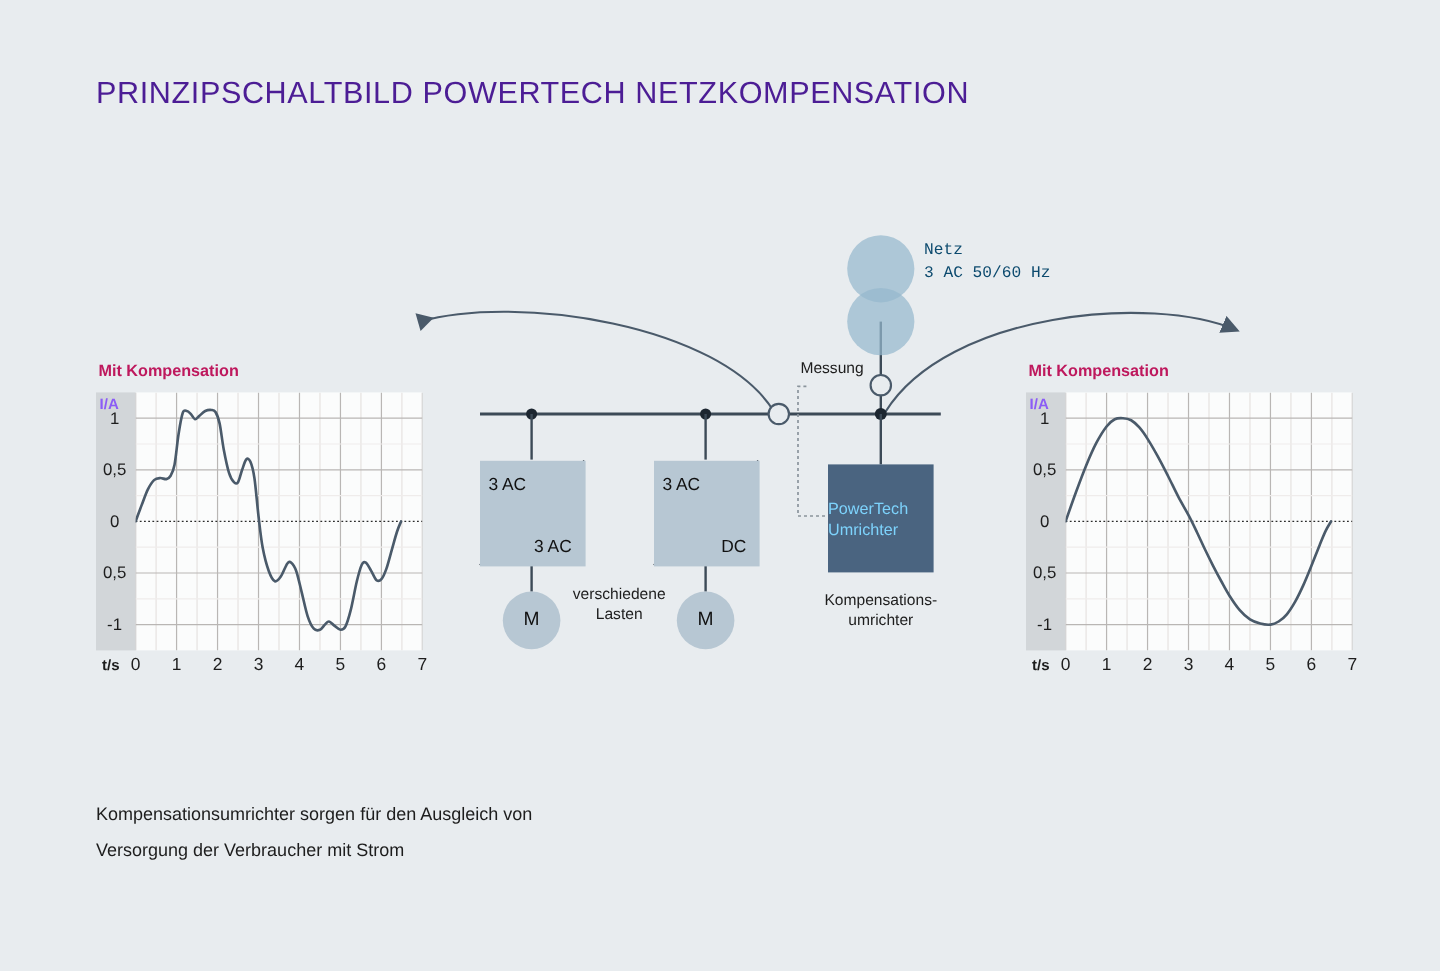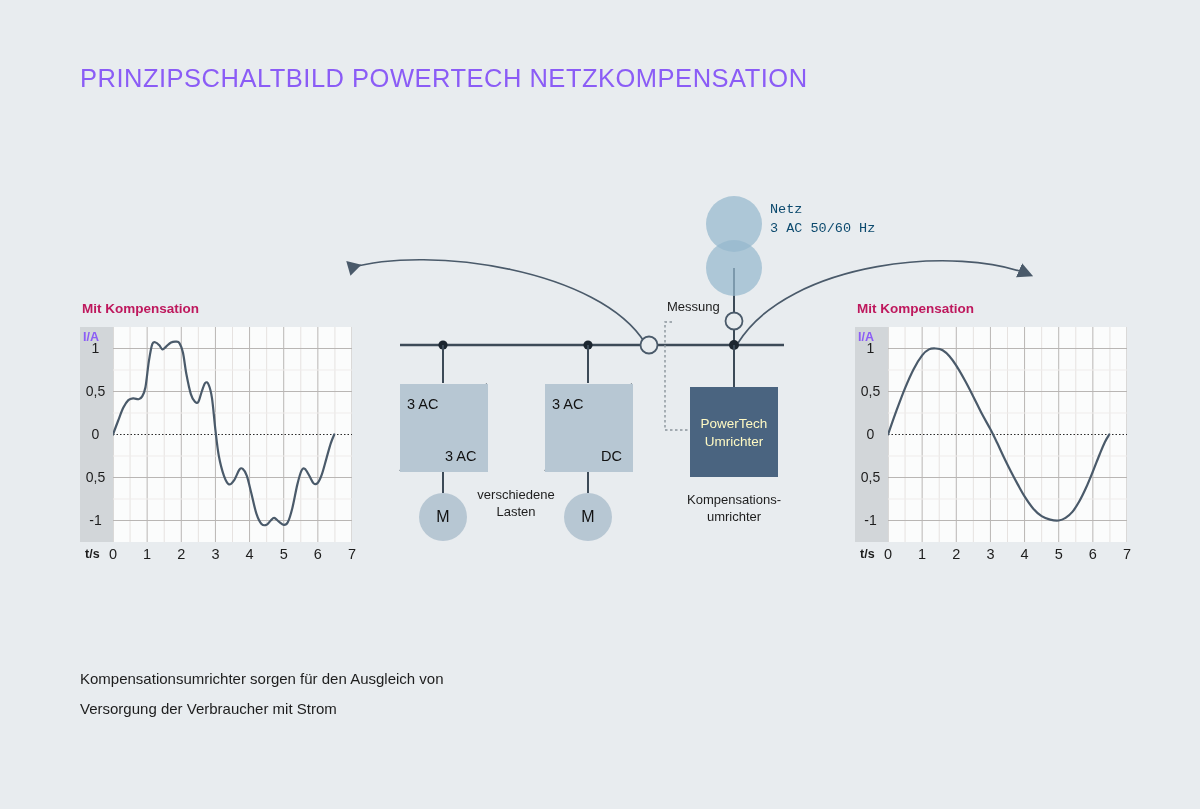--- a/index.html
+++ b/index.html
@@ -12,21 +12,21 @@
     position:relative;
   }
   #stage{position:absolute;left:0;top:0;width:1200px;height:809px;}
   .abs{position:absolute;}
 
   #page-title{
     left:80px;top:64px;
     font-size:25.5px;
     letter-spacing:0.5px;
     font-weight:400;
-    color:#8b5cf6;
+    color:#4c1d95;
     white-space:nowrap;
   }
 
   .chart-caption{
     font-size:13.5px;
     font-weight:700;
     color:#be185d;
     white-space:nowrap;
   }
   #left-chart-caption{left:82px;top:301px;}
@@ -76,21 +76,21 @@
   }
   .conv-txt{
     position:absolute;font-size:14.5px;color:#111;white-space:nowrap;
   }
   .pt-box{
     position:absolute;width:88px;height:90px;
     background:#4a6480;
   }
   .pt-txt{
     position:absolute;left:0;top:28px;width:88px;
-    text-align:center;font-size:13.5px;line-height:18px;color:#fef9c3;
+    text-align:left;font-size:13.5px;line-height:18px;color:#7dd3fc;
   }
   .motor{
     position:absolute;width:48px;height:48px;border-radius:50%;
     background:#b7c7d3;
   }
   .motor span{
     display:block;width:48px;line-height:48px;text-align:center;
     font-size:16px;color:#111;
   }
   .net-circle{

